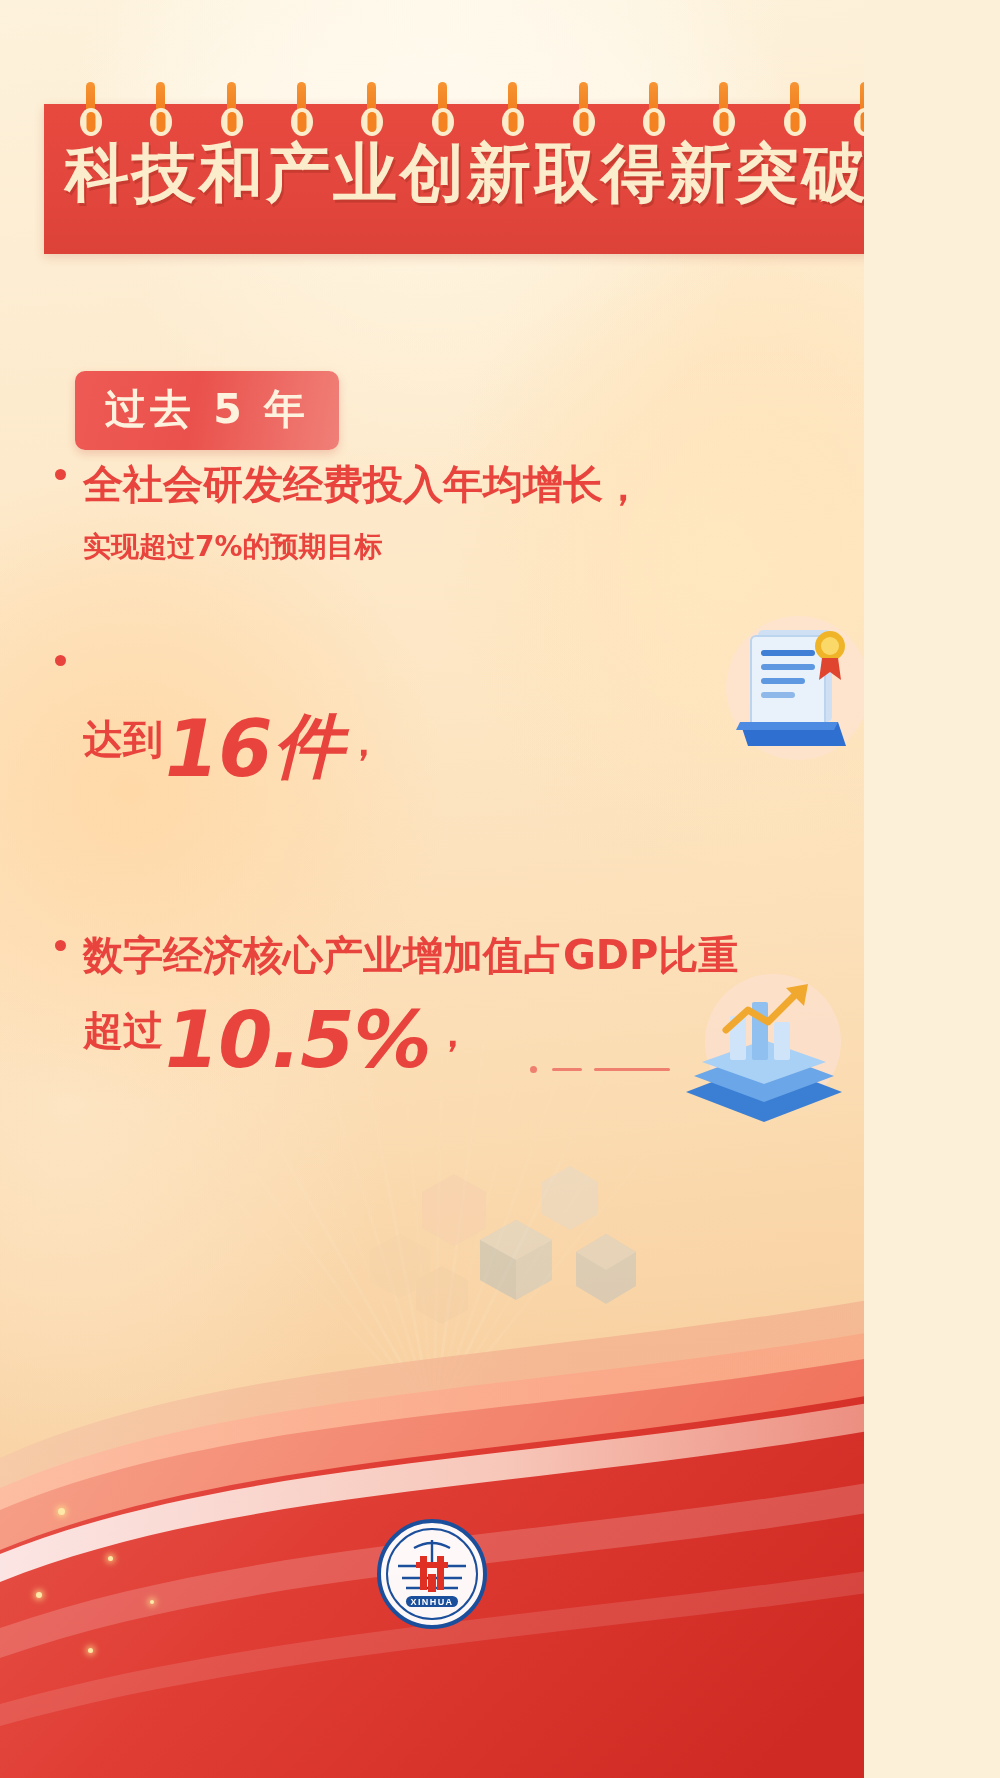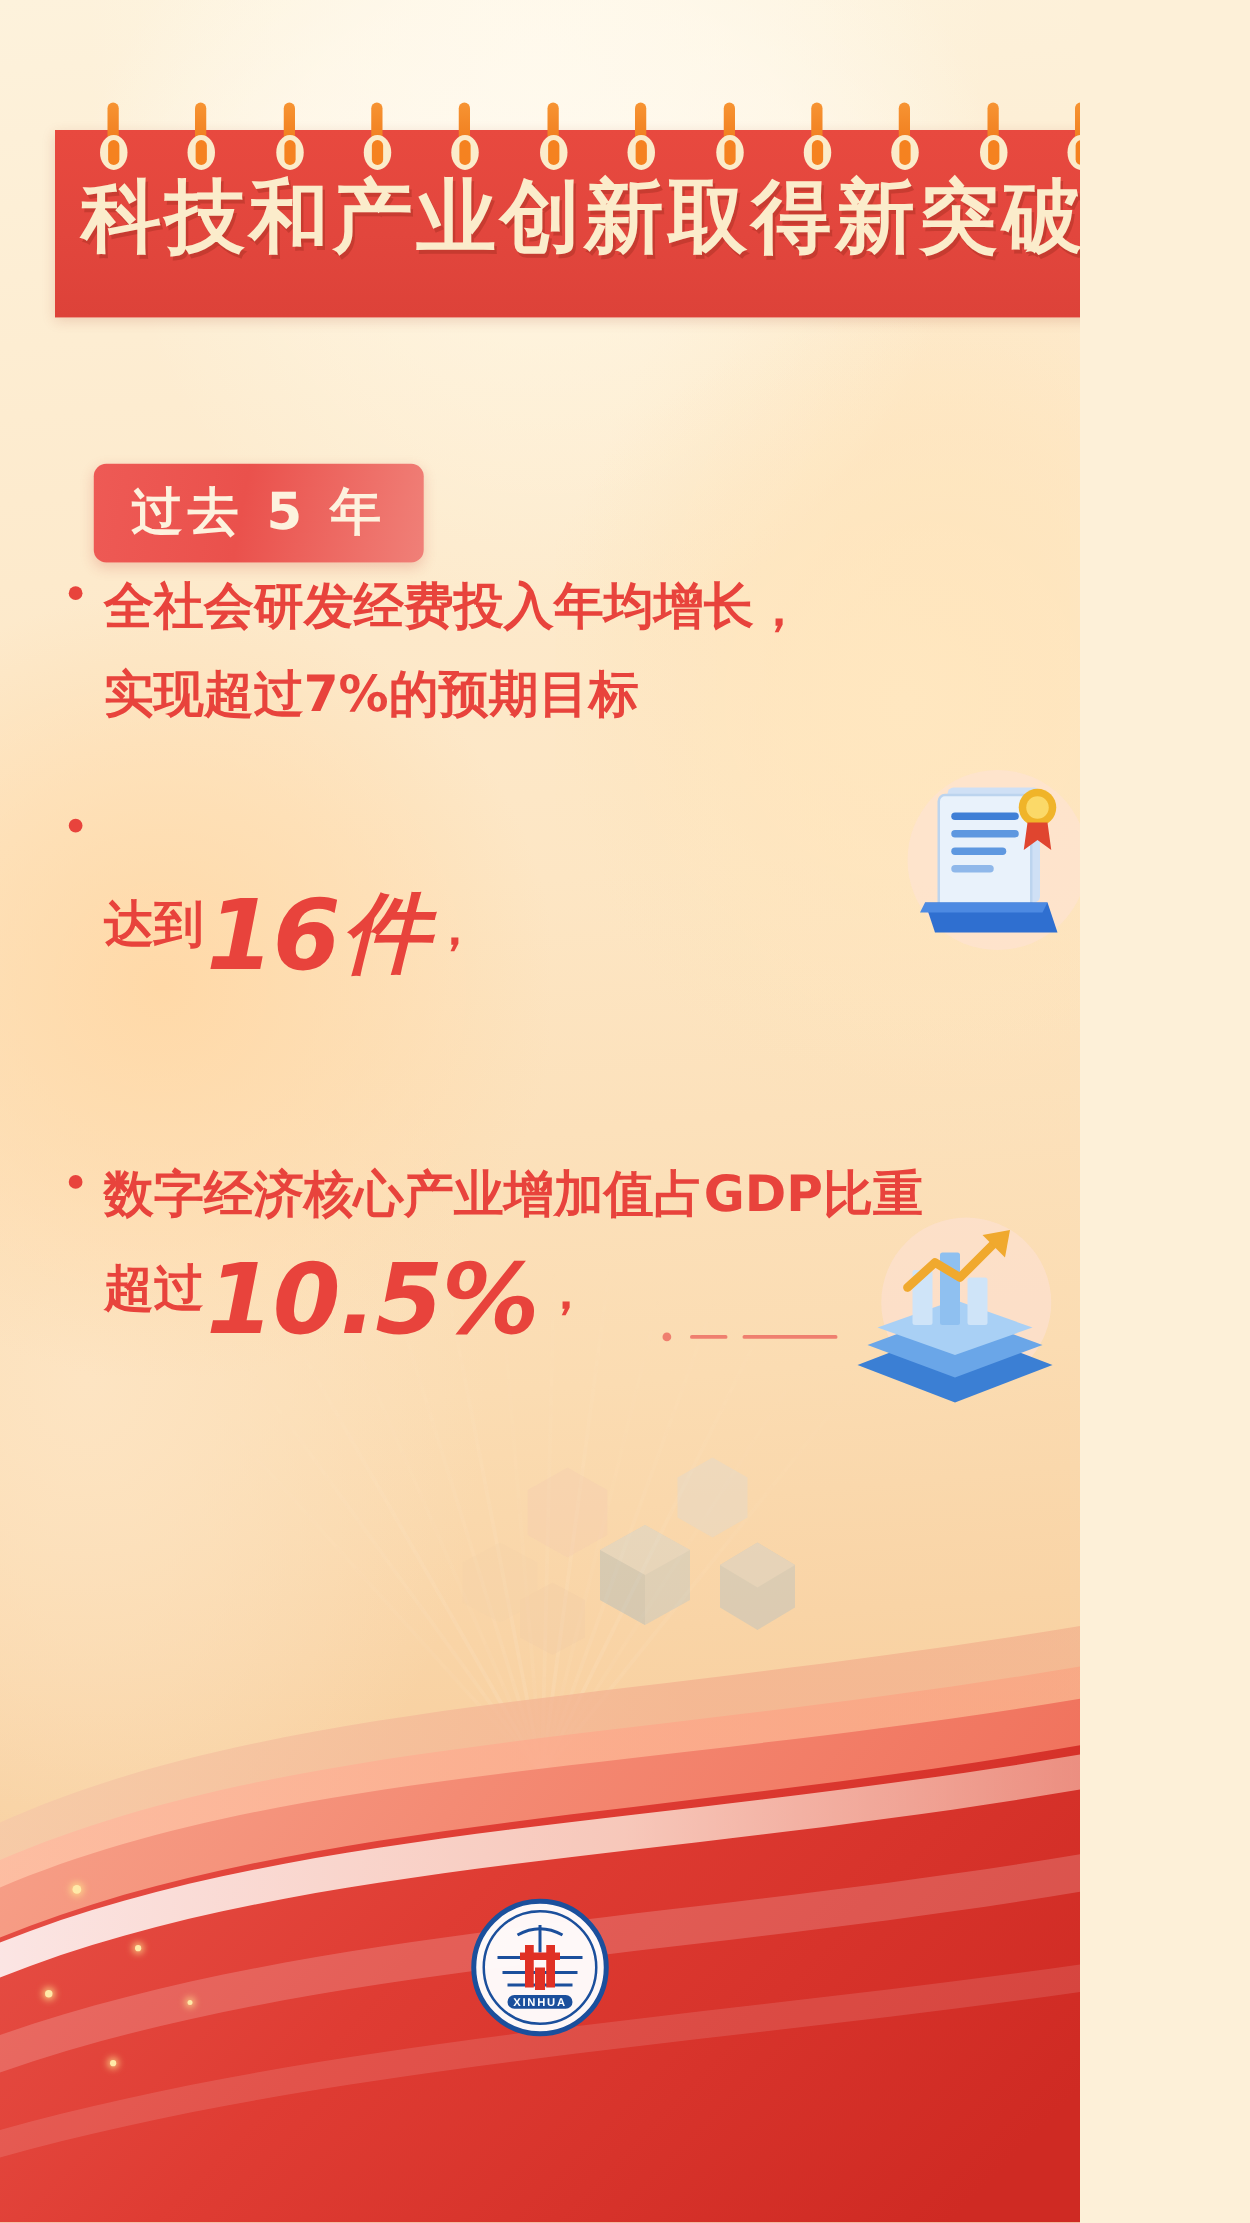--- a/index.html
+++ b/index.html
@@ -97,21 +97,21 @@
     position:relative;top:-10px;
   }
   .indent{display:inline-block;width:28px;flex:0 0 auto;}
 
   .txt{
     font-family:"DejaVu Sans","Liberation Sans",sans-serif;
     font-size:40px;font-weight:700;color:#e8433c;letter-spacing:0px;
   }
   .txt-sm{
     font-family:"DejaVu Sans","Liberation Sans",sans-serif;
-    font-size:40px;font-weight:700;color:#e8433c;
+    font-size:28px;font-weight:700;color:#e8433c;
   }
   .big{
     font-family:"DejaVu Sans","Liberation Sans",sans-serif;
     font-size:78px;font-weight:700;font-style:italic;color:#e8433c;
     letter-spacing:-1px;line-height:.8;position:relative;top:10px;
     margin:0 2px;
   }
   .big-unit{
     font-family:"DejaVu Sans","Liberation Sans",sans-serif;
     font-size:70px;font-weight:700;font-style:italic;color:#e8433c;

